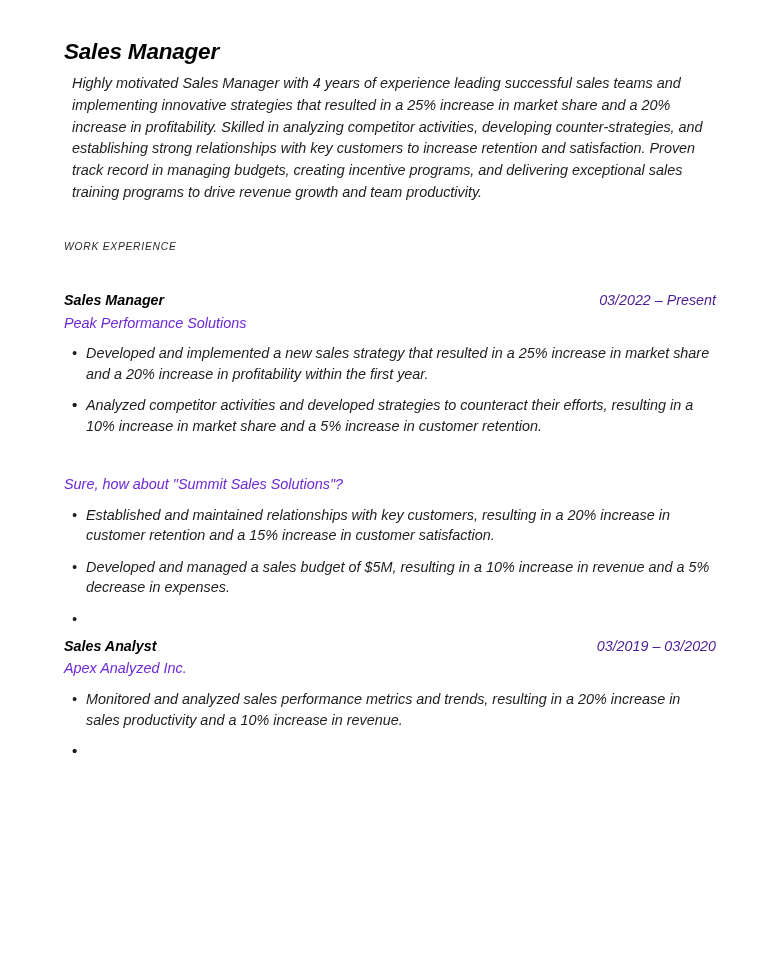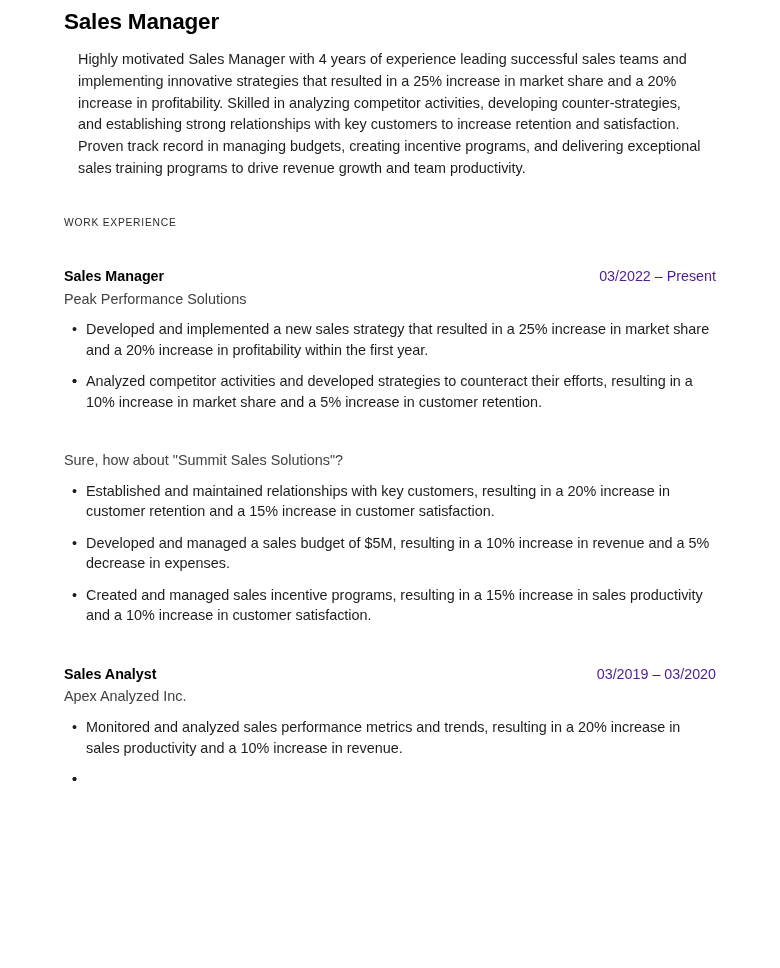--- a/index.html
+++ b/index.html
@@ -11,37 +11,38 @@
     width: 780px;
     height: 968px;
     font-family: "Liberation Sans", sans-serif;
     color: #1a1a1a;
     -webkit-font-smoothing: antialiased;
   }
   .page {
     width: 780px;
     height: 968px;
     box-sizing: border-box;
-    padding: 8px 64px 0 64px;
+    padding: 38px 64px 0 64px;
     position: relative;
     overflow: hidden;
+    font-style: italic;
   }
   .resume-title {
     font-size: 22.5px;
     font-weight: bold;
     letter-spacing: -0.2px;
     color: #000000;
     margin: 0 0 7px 0;
     line-height: 1.2;
   }
   .summary {
     font-size: 14.4px;
     line-height: 21.8px;
     color: #1d1d1d;
-    margin: 14px;
+    margin: 8px;
     text-align: left;
   }
   .section-label {
     font-size: 10.3px;
     letter-spacing: 0.75px;
     color: #2b2b2b;
     margin-top: 37px;
     margin-bottom: 0;
     text-transform: uppercase;
   }
@@ -64,21 +65,21 @@
     line-height: 1.45;
   }
   .job-dates {
     font-size: 14.3px;
     color: #4c1d95;
     white-space: nowrap;
     line-height: 1.45;
   }
   .job-company {
     font-size: 14.4px;
-    color: #404040;
+    color: #6d28d9;
     line-height: 1.5;
     margin-top: 2px;
   }
   ul.bullets {
     list-style: none;
     margin: 9px 0 0 0;
     padding: 0;
   }
   ul.bullets li {
     position: relative;
@@ -138,21 +139,20 @@
       <li>
         <span class="dot">•</span>
         <span>Established and maintained relationships with key customers, resulting in a 20% increase in customer retention and a 15% increase in customer satisfaction.</span>
       </li>
       <li>
         <span class="dot">•</span>
         <span>Developed and managed a sales budget of $5M, resulting in a 10% increase in revenue and a 5% decrease in expenses.</span>
       </li>
       <li>
         <span class="dot">•</span>
-        <span>Created and managed sales incentive programs, resulting in a 15% increase in sales productivity and a 10% increase in customer satisfaction.</span>
       </li>
     </ul>
   </div>
 
   <div class="job">
     <div class="job-header">
       <span class="job-title">Sales Analyst</span>
       <span class="job-dates">03/2019 – 03/2020</span>
     </div>
     <div class="job-company">Apex Analyzed Inc.</div>

